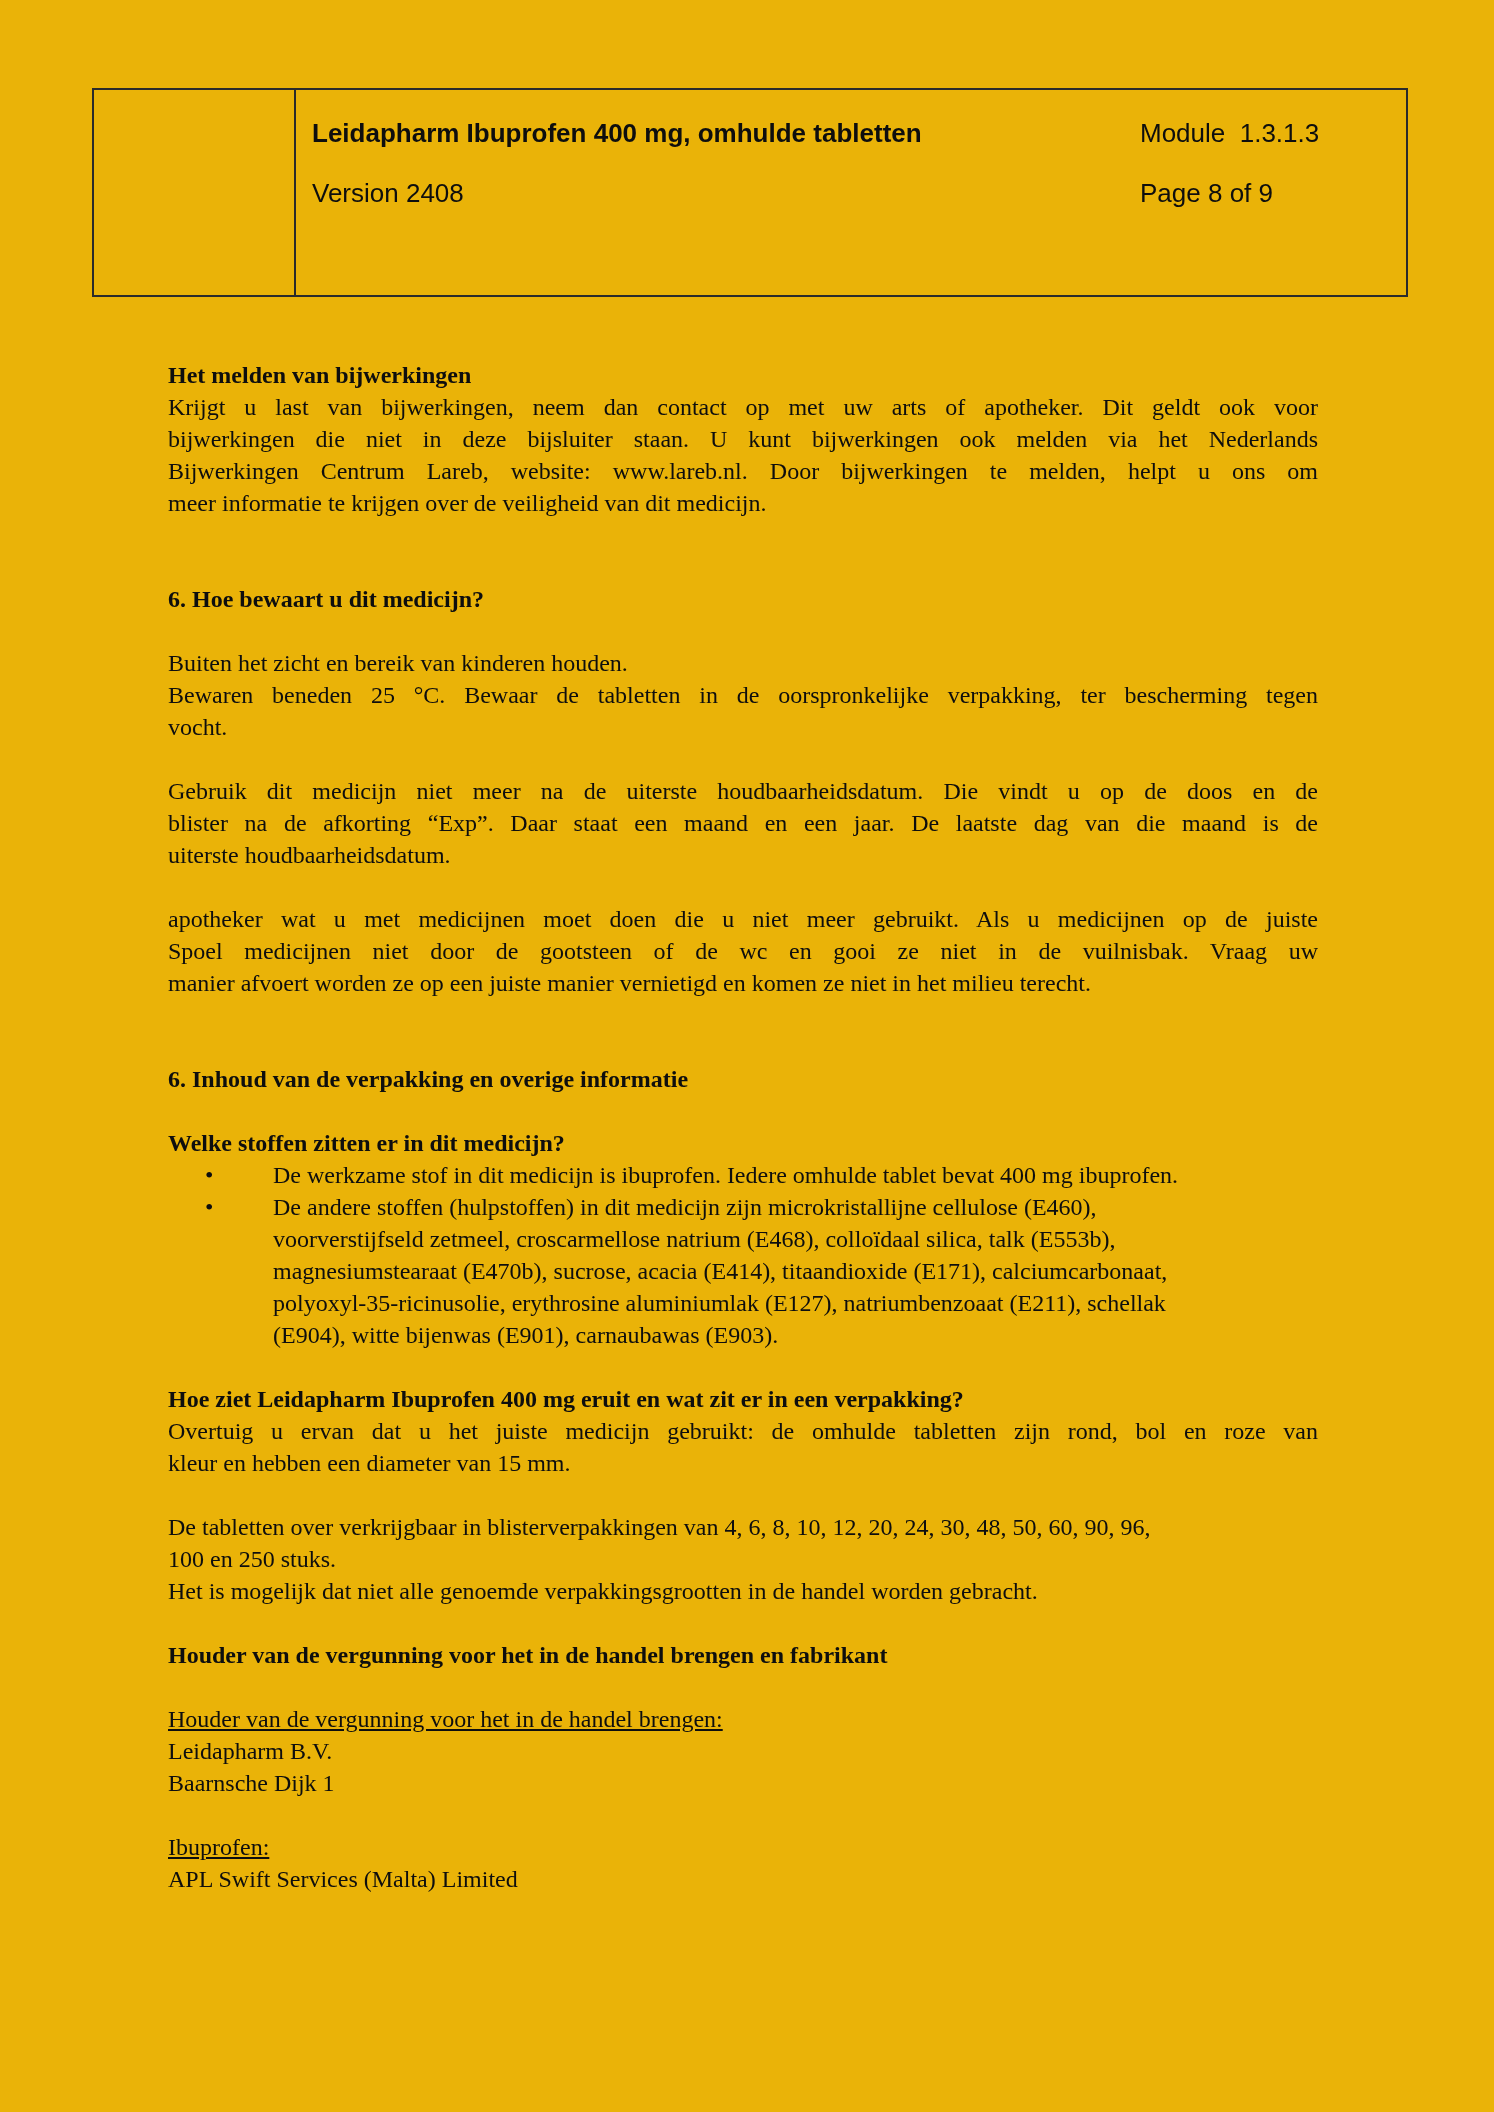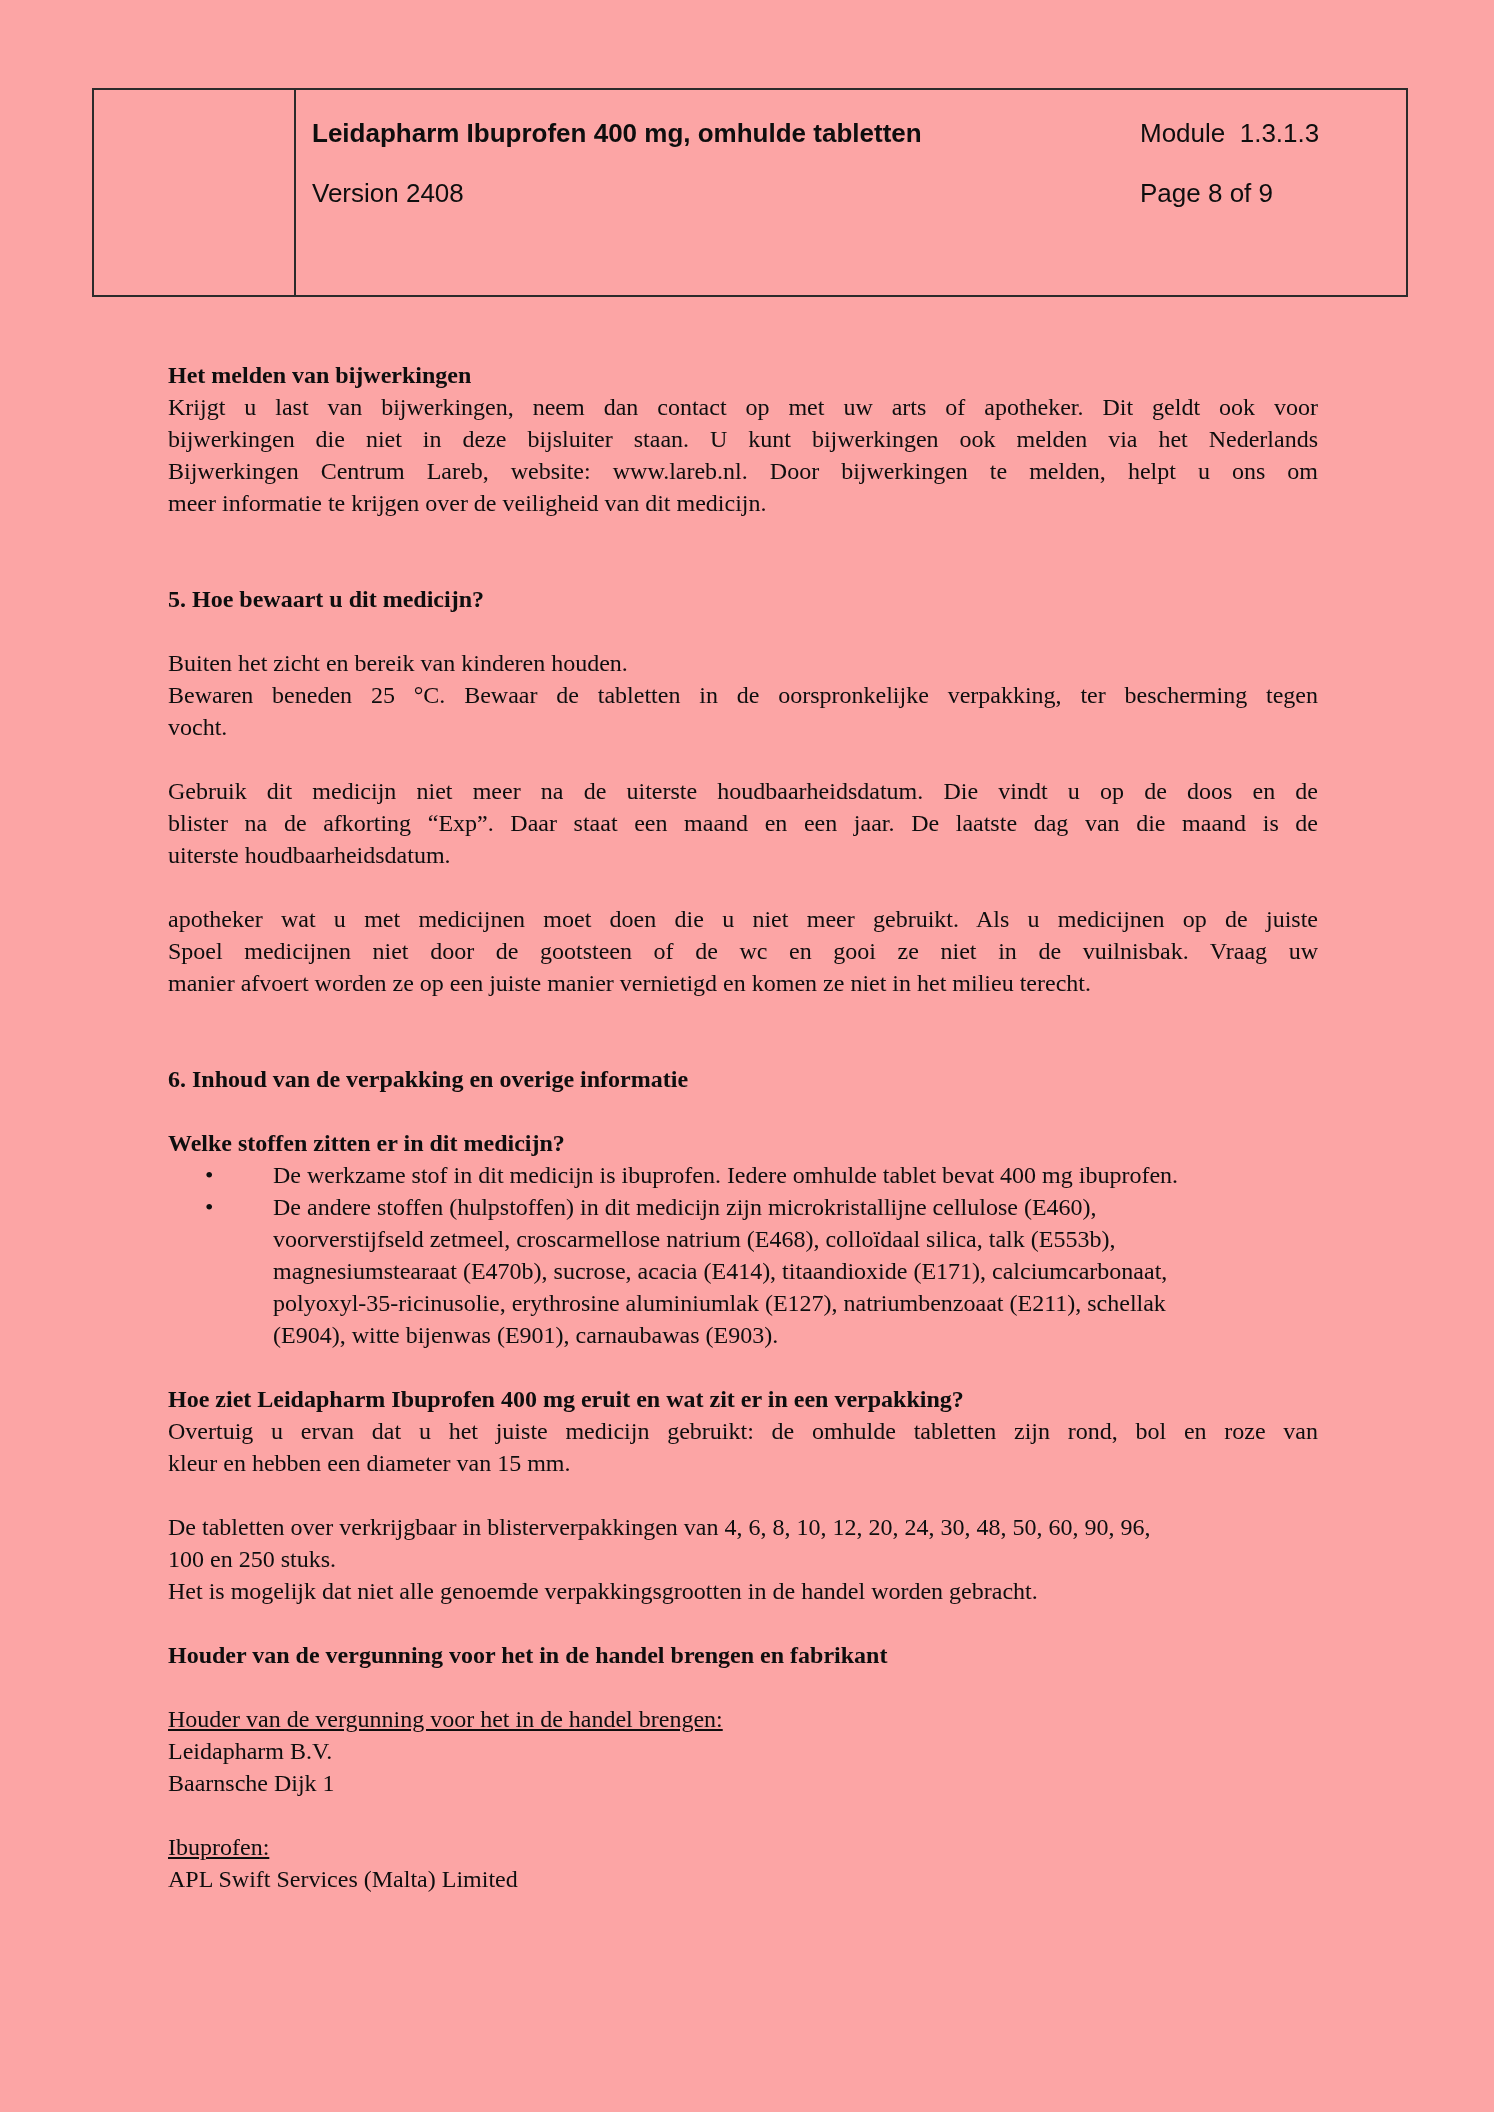--- a/index.html
+++ b/index.html
@@ -1,16 +1,16 @@
 <!DOCTYPE html>
 <html><head>
 <meta charset="utf-8">
 <style>
   html,body{margin:0;padding:0;background:#e8e8e8;}
-  .page{position:relative;width:1494px;height:2112px;background:#fca5a5;overflow:hidden;
+  .page{position:relative;width:1494px;height:2112px;background:#eab308;overflow:hidden;
         font-family:"Liberation Serif","DejaVu Serif",serif;color:#0e0e0e;}
   
   .doc-table{position:absolute;left:92px;top:88px;width:1316px;height:209px;
              border:2px solid #2b2b2b;display:flex;box-sizing:border-box;
              font-family:"Liberation Sans","DejaVu Sans",sans-serif;font-size:26px;}
   .cell-left{width:202px;border-right:2px solid #2b2b2b;box-sizing:border-box;}
   .cell-right{flex:1;padding:28px 0 0 16px;box-sizing:border-box;}
   .hrow{display:flex;height:60px;align-items:flex-start;}
   .hcol-a{width:828px;flex:0 0 828px;}
   .hcol-b{white-space:pre;}
@@ -49,21 +49,21 @@
   <div class="content">
 
     <div class="h">Het melden van bijwerkingen</div>
     <div class="line j">Krijgt u last van bijwerkingen, neem dan contact op met uw arts of apotheker. Dit geldt ook voor</div>
     <div class="line j">bijwerkingen die niet in deze bijsluiter staan. U kunt bijwerkingen ook melden via het Nederlands</div>
     <div class="line j">Bijwerkingen Centrum Lareb, website: www.lareb.nl. Door bijwerkingen te melden, helpt u ons om</div>
     <div class="line">meer informatie te krijgen over de veiligheid van dit medicijn.</div>
 
     <div class="sp2"></div>
 
-    <div class="h">5. Hoe bewaart u dit medicijn?</div>
+    <div class="h">6. Hoe bewaart u dit medicijn?</div>
     <div class="sp"></div>
     <div class="line">Buiten het zicht en bereik van kinderen houden.</div>
     <div class="line j">Bewaren beneden 25 °C. Bewaar de tabletten in de oorspronkelijke verpakking, ter bescherming tegen</div>
     <div class="line">vocht.</div>
     <div class="sp"></div>
     <div class="line j">Gebruik dit medicijn niet meer na de uiterste houdbaarheidsdatum. Die vindt u op de doos en de</div>
     <div class="line j">blister na de afkorting “Exp”. Daar staat een maand en een jaar. De laatste dag van die maand is de</div>
     <div class="line">uiterste houdbaarheidsdatum.</div>
     <div class="sp"></div>
     <div class="line j">apotheker wat u met medicijnen moet doen die u niet meer gebruikt. Als u medicijnen op de juiste</div>

